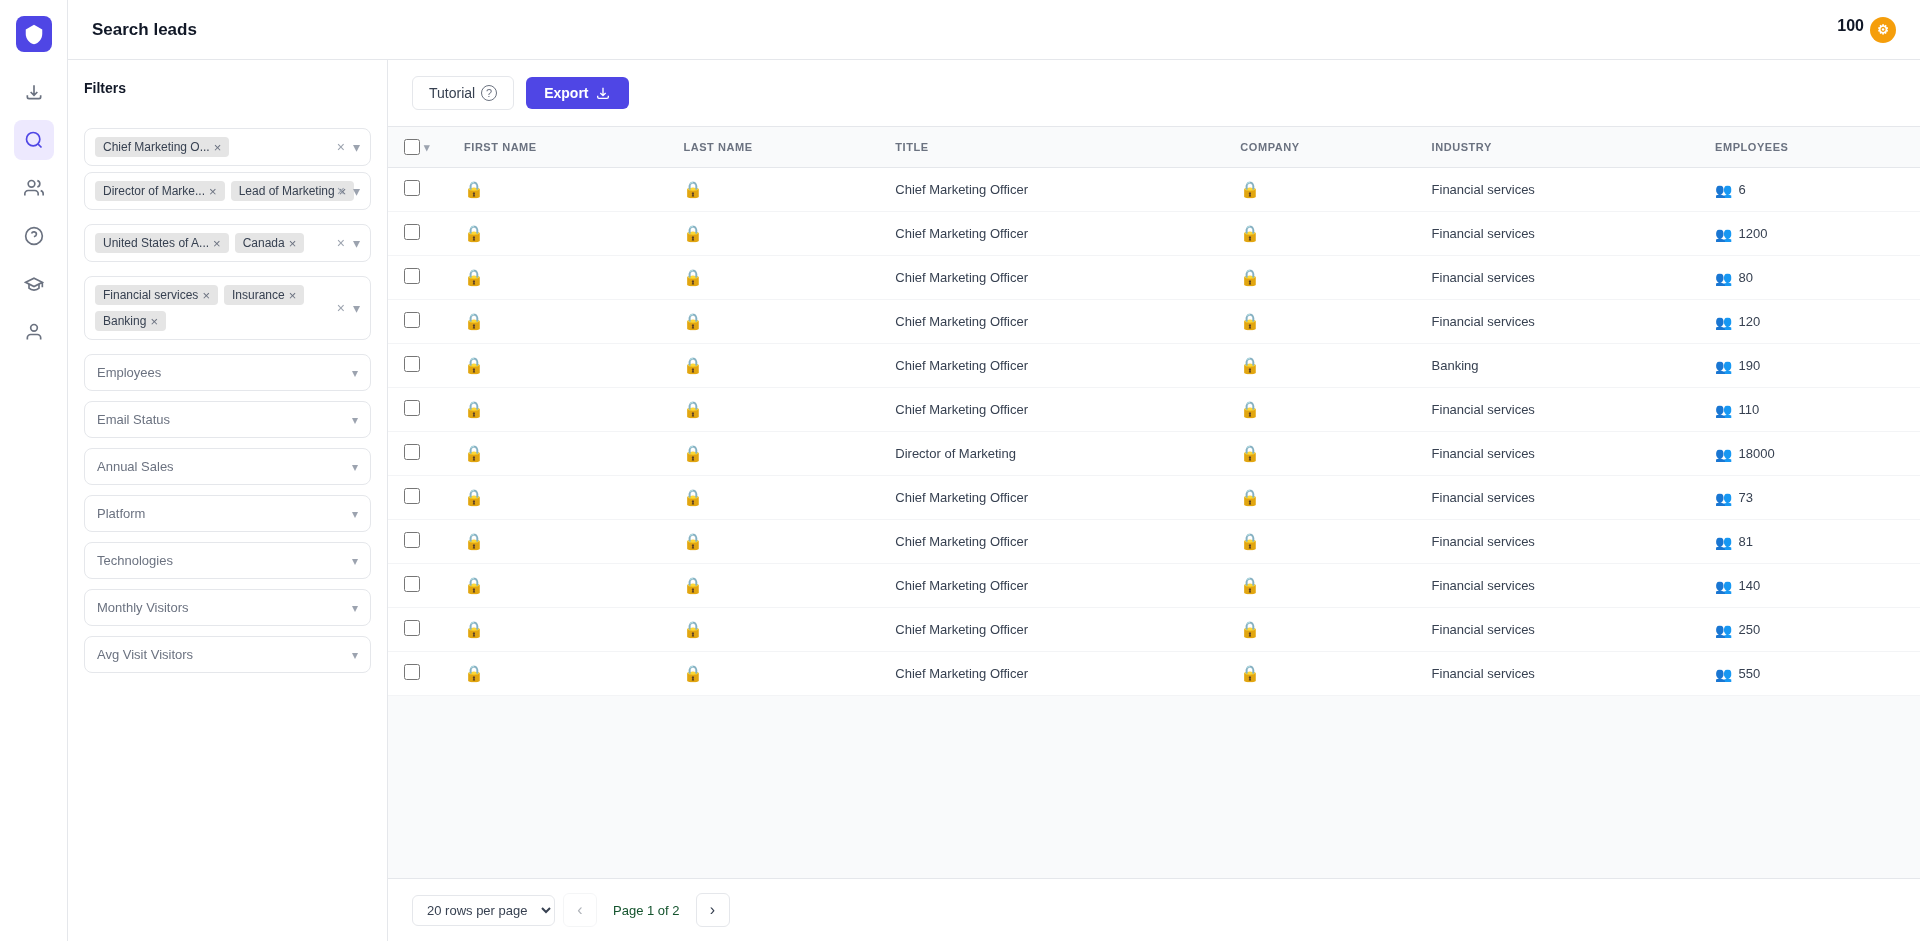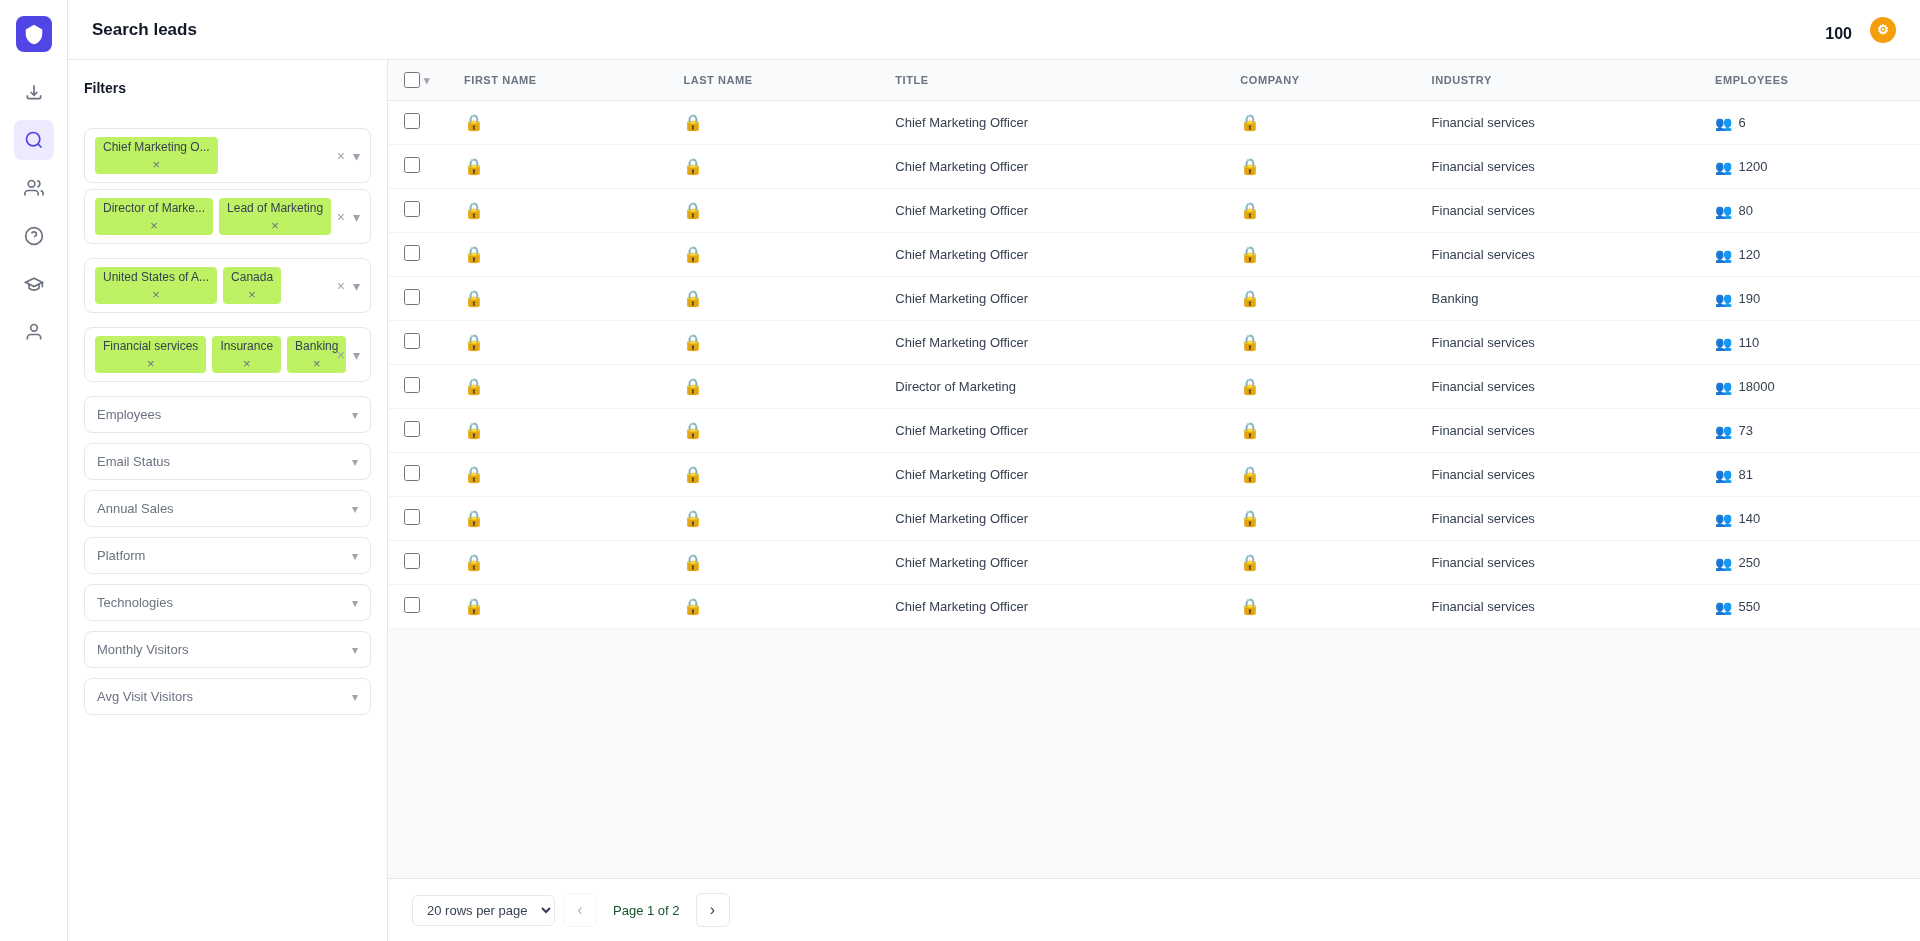--- a/index.html
+++ b/index.html
@@ -59,22 +59,22 @@
       font-weight: 600;
       color: #111827;
     }
     .header-right {
       display: flex;
       align-items: center;
       gap: 12px;
     }
     .credits-badge {
       display: flex;
-      align-items: flex-end;
-      gap: 18px;
+      align-items: flex-start;
+      gap: 6px;
       font-weight: 600;
       font-size: 16px;
       color: #111827;
       margin-left: 12px;
     }
     .credits-icon {
       width: 26px; height: 26px;
       background: #f59e0b;
       border-radius: 50%;
       display: flex; align-items: center; justify-content: center;
@@ -117,26 +117,25 @@
     .filter-chips {
       display: flex;
       flex-wrap: wrap;
       gap: 6px;
       align-items: center;
     }
     .chip {
       display: flex;
       align-items: center;
       gap: 4px;
-      background: #bef264;
+      background: #e5e5e5;
       border-radius: 4px;
       padding: 3px 8px;
       font-size: 12px;
       color: #374151;
-      flex-direction: column;
     }
     .chip-x {
       cursor: pointer;
       color: #6b7280;
       font-size: 13px;
       line-height: 1;
     }
     .filter-group-actions {
       position: absolute;
       right: 8px;
@@ -477,20 +476,32 @@
         <span class="chevron-down">▾</span>
       </div>
       <div class="filter-dropdown">
         <span class="filter-dropdown-label">Avg Visit Visitors</span>
         <span class="chevron-down">▾</span>
       </div>
     </aside>
 
     <div class="main-panel">
 
+      <div class="toolbar">
+        <button class="btn-tutorial">
+          <span>Tutorial</span>
+          <span style="border: 1.5px solid #6b7280; border-radius: 50%; width: 16px; height: 16px; display: inline-flex; align-items: center; justify-content: center; font-size: 11px; color: #6b7280;">?</span>
+        </button>
+        <button class="btn-export">
+          <span>Export</span>
+          <svg width="16" height="16" fill="none" stroke="white" stroke-width="2" viewBox="0 0 24 24">
+            <path d="M4 16v2a2 2 0 002 2h12a2 2 0 002-2v-2M12 4v12m-4-4l4 4 4-4"></path>
+          </svg>
+        </button>
+      </div>
 
       <div class="table-container">
         <table>
           <thead>
             <tr>
               <th>
                 <div class="select-all-wrap">
                   <input type="checkbox" class="row-checkbox" style="">
                   <span style="cursor:pointer; color:#9ca3af; font-size:11px;">▾</span>
                 </div>

